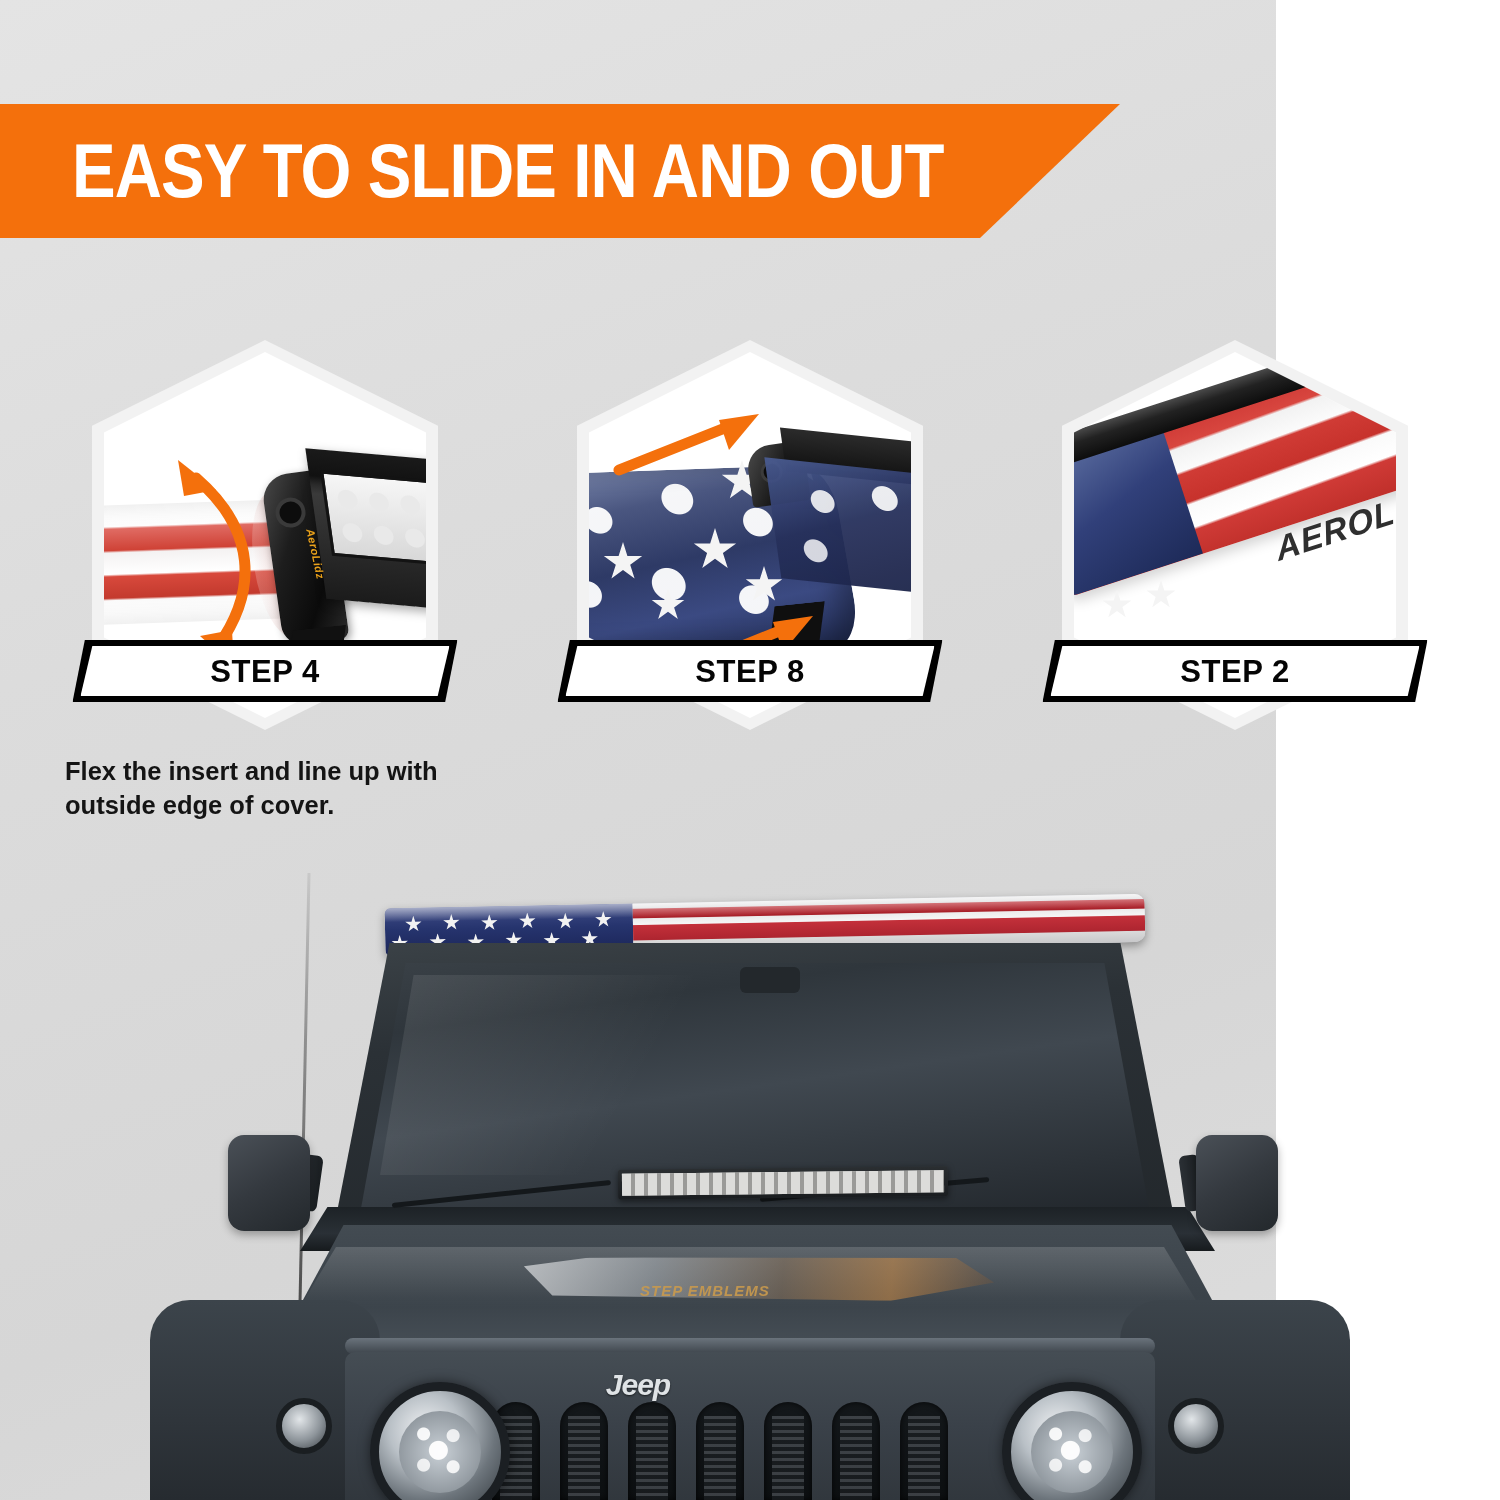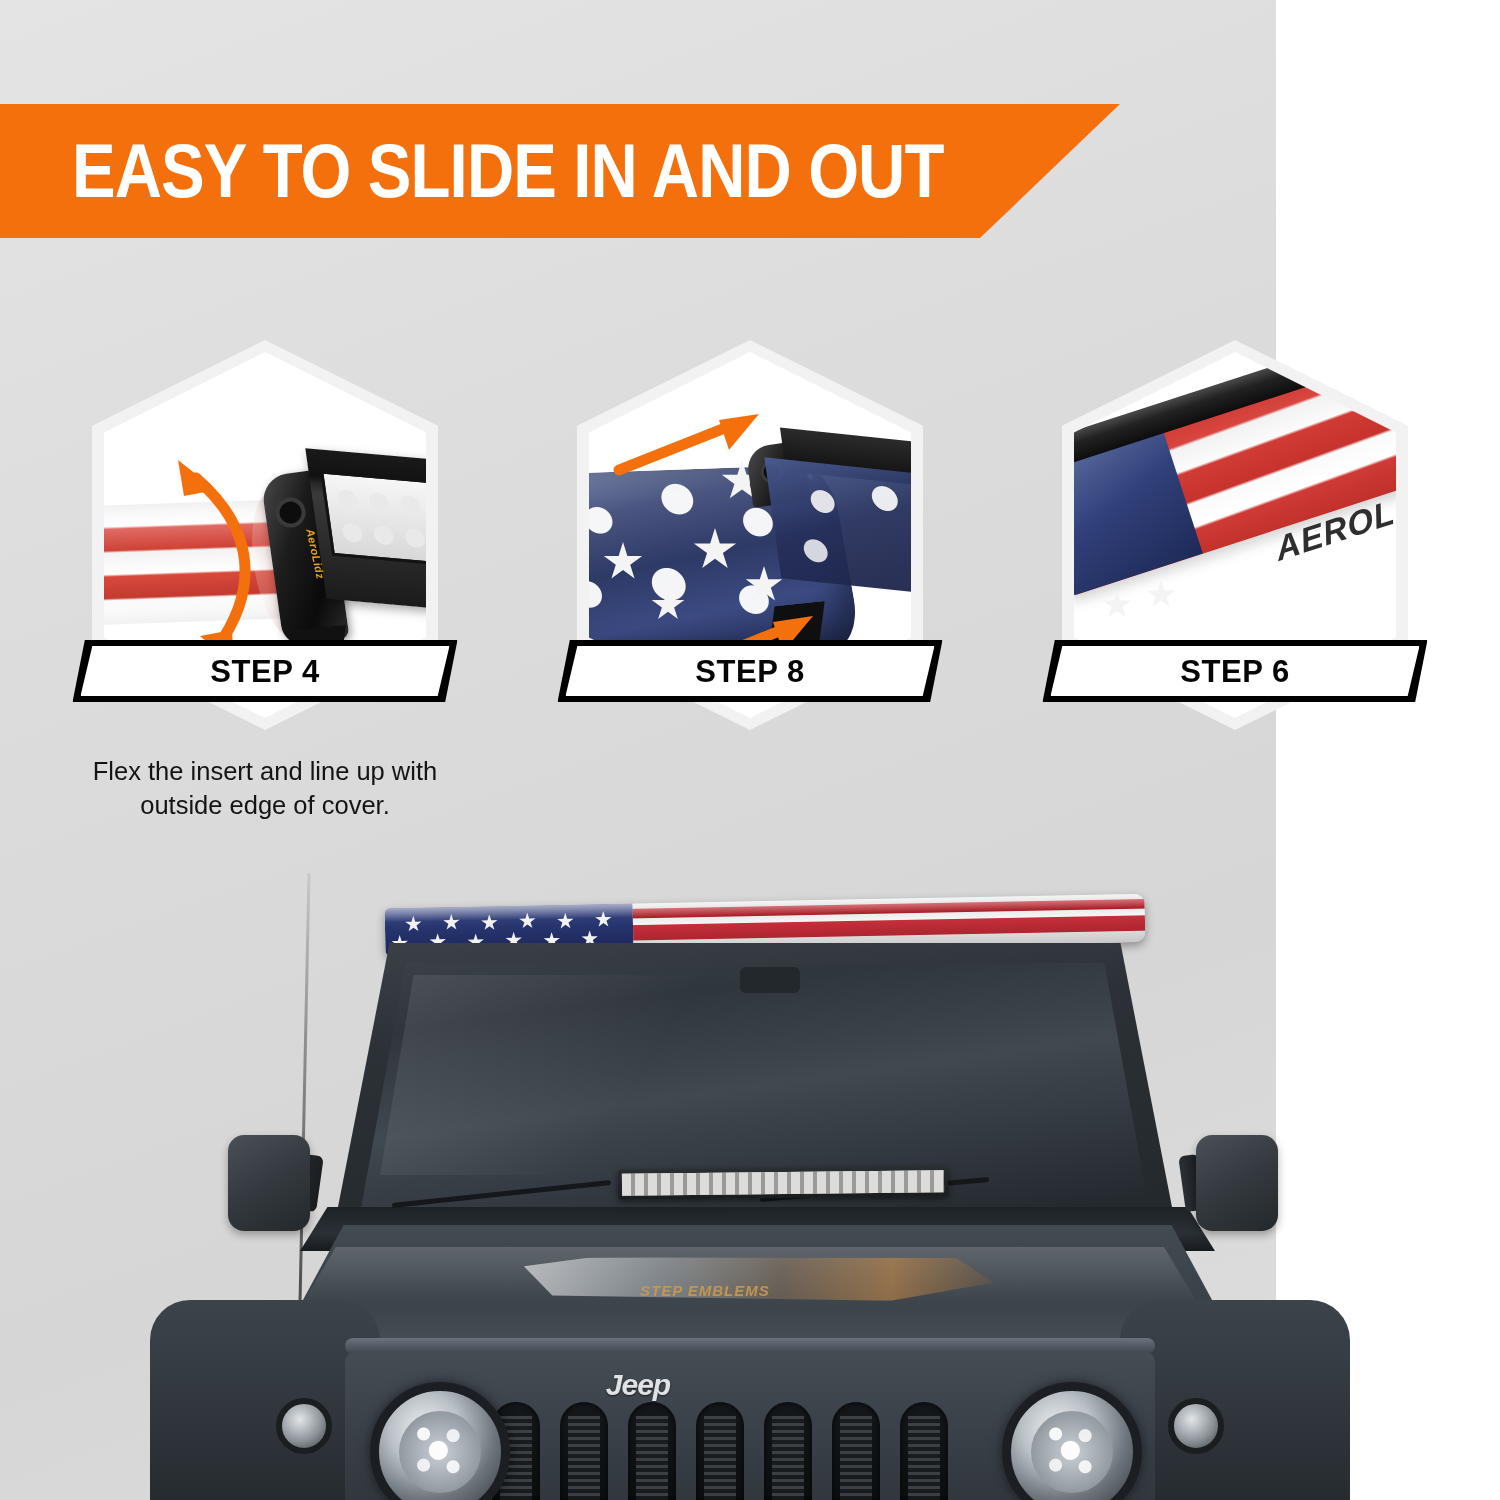--- a/index.html
+++ b/index.html
@@ -323,25 +323,25 @@
     line-height: 1;
   }
 
   
   .step-caption {
     position: absolute;
     left: 50%;
     top: 415px;
     transform: translateX(-50%);
     width: 400px;
-    text-align: center;
+    text-align: left;
     color: #141414;
     font-size: 25.5px;
     line-height: 1.33;
-    font-weight: normal;
+    font-weight: bold;
   }
 
   
   .jeep-wrap {
     position: absolute;
     left: 0;
     top: 855px;
     width: 1500px;
     height: 645px;
     overflow: hidden;
@@ -691,21 +691,21 @@
             <div class="s2-star" style="left:28px;top:238px;width:30px;height:30px;"></div>
             <div class="s2-star" style="left:72px;top:228px;width:30px;height:30px;"></div>
             <div class="s2-star" style="left:12px;top:292px;width:26px;height:26px;"></div>
             <div class="s3-bartop"></div>
             <div class="s3-logo">AEROLIDZ</div>
           </div>
         </div>
       </div>
       <div class="step-badge-shape"></div>
       <div class="step-badge-fill">
-        <span class="step-badge-label">STEP 6</span>
+        <span class="step-badge-label">STEP 2</span>
       </div>
     </div>
 
   </div>
 
   <div class="jeep-wrap">
 
     <div class="antenna"></div>
 
     <div class="roofbar">

